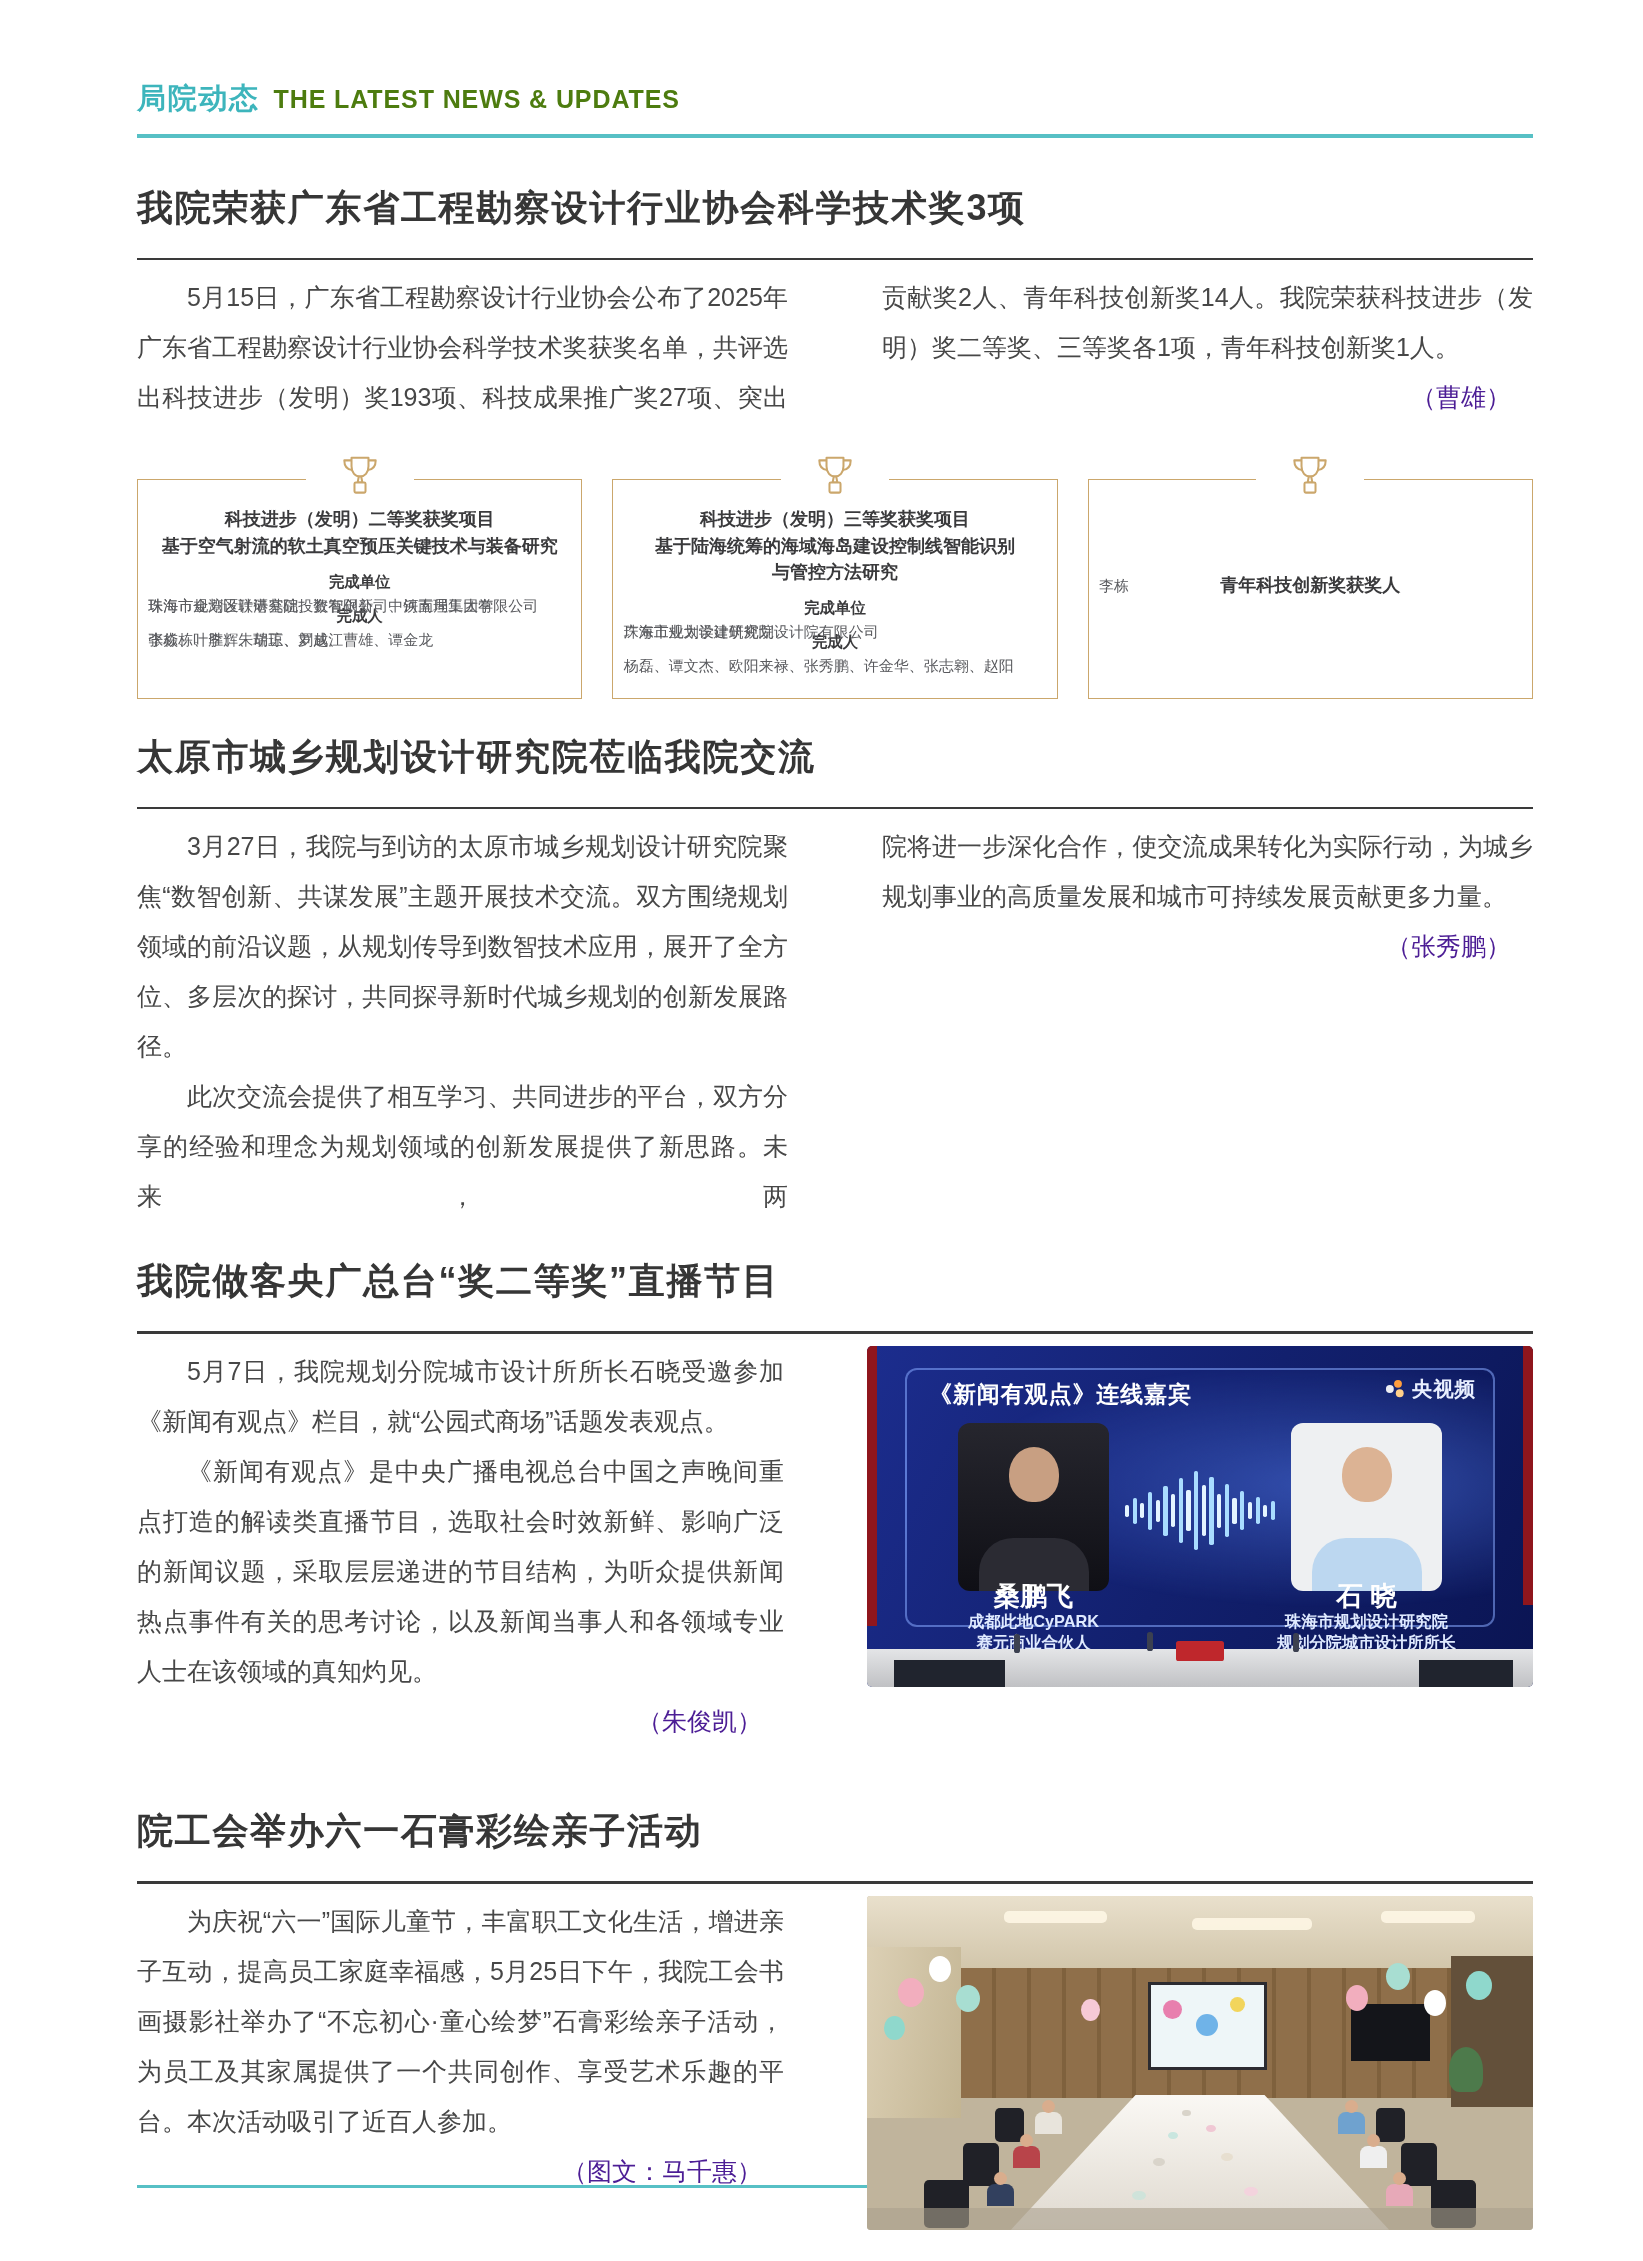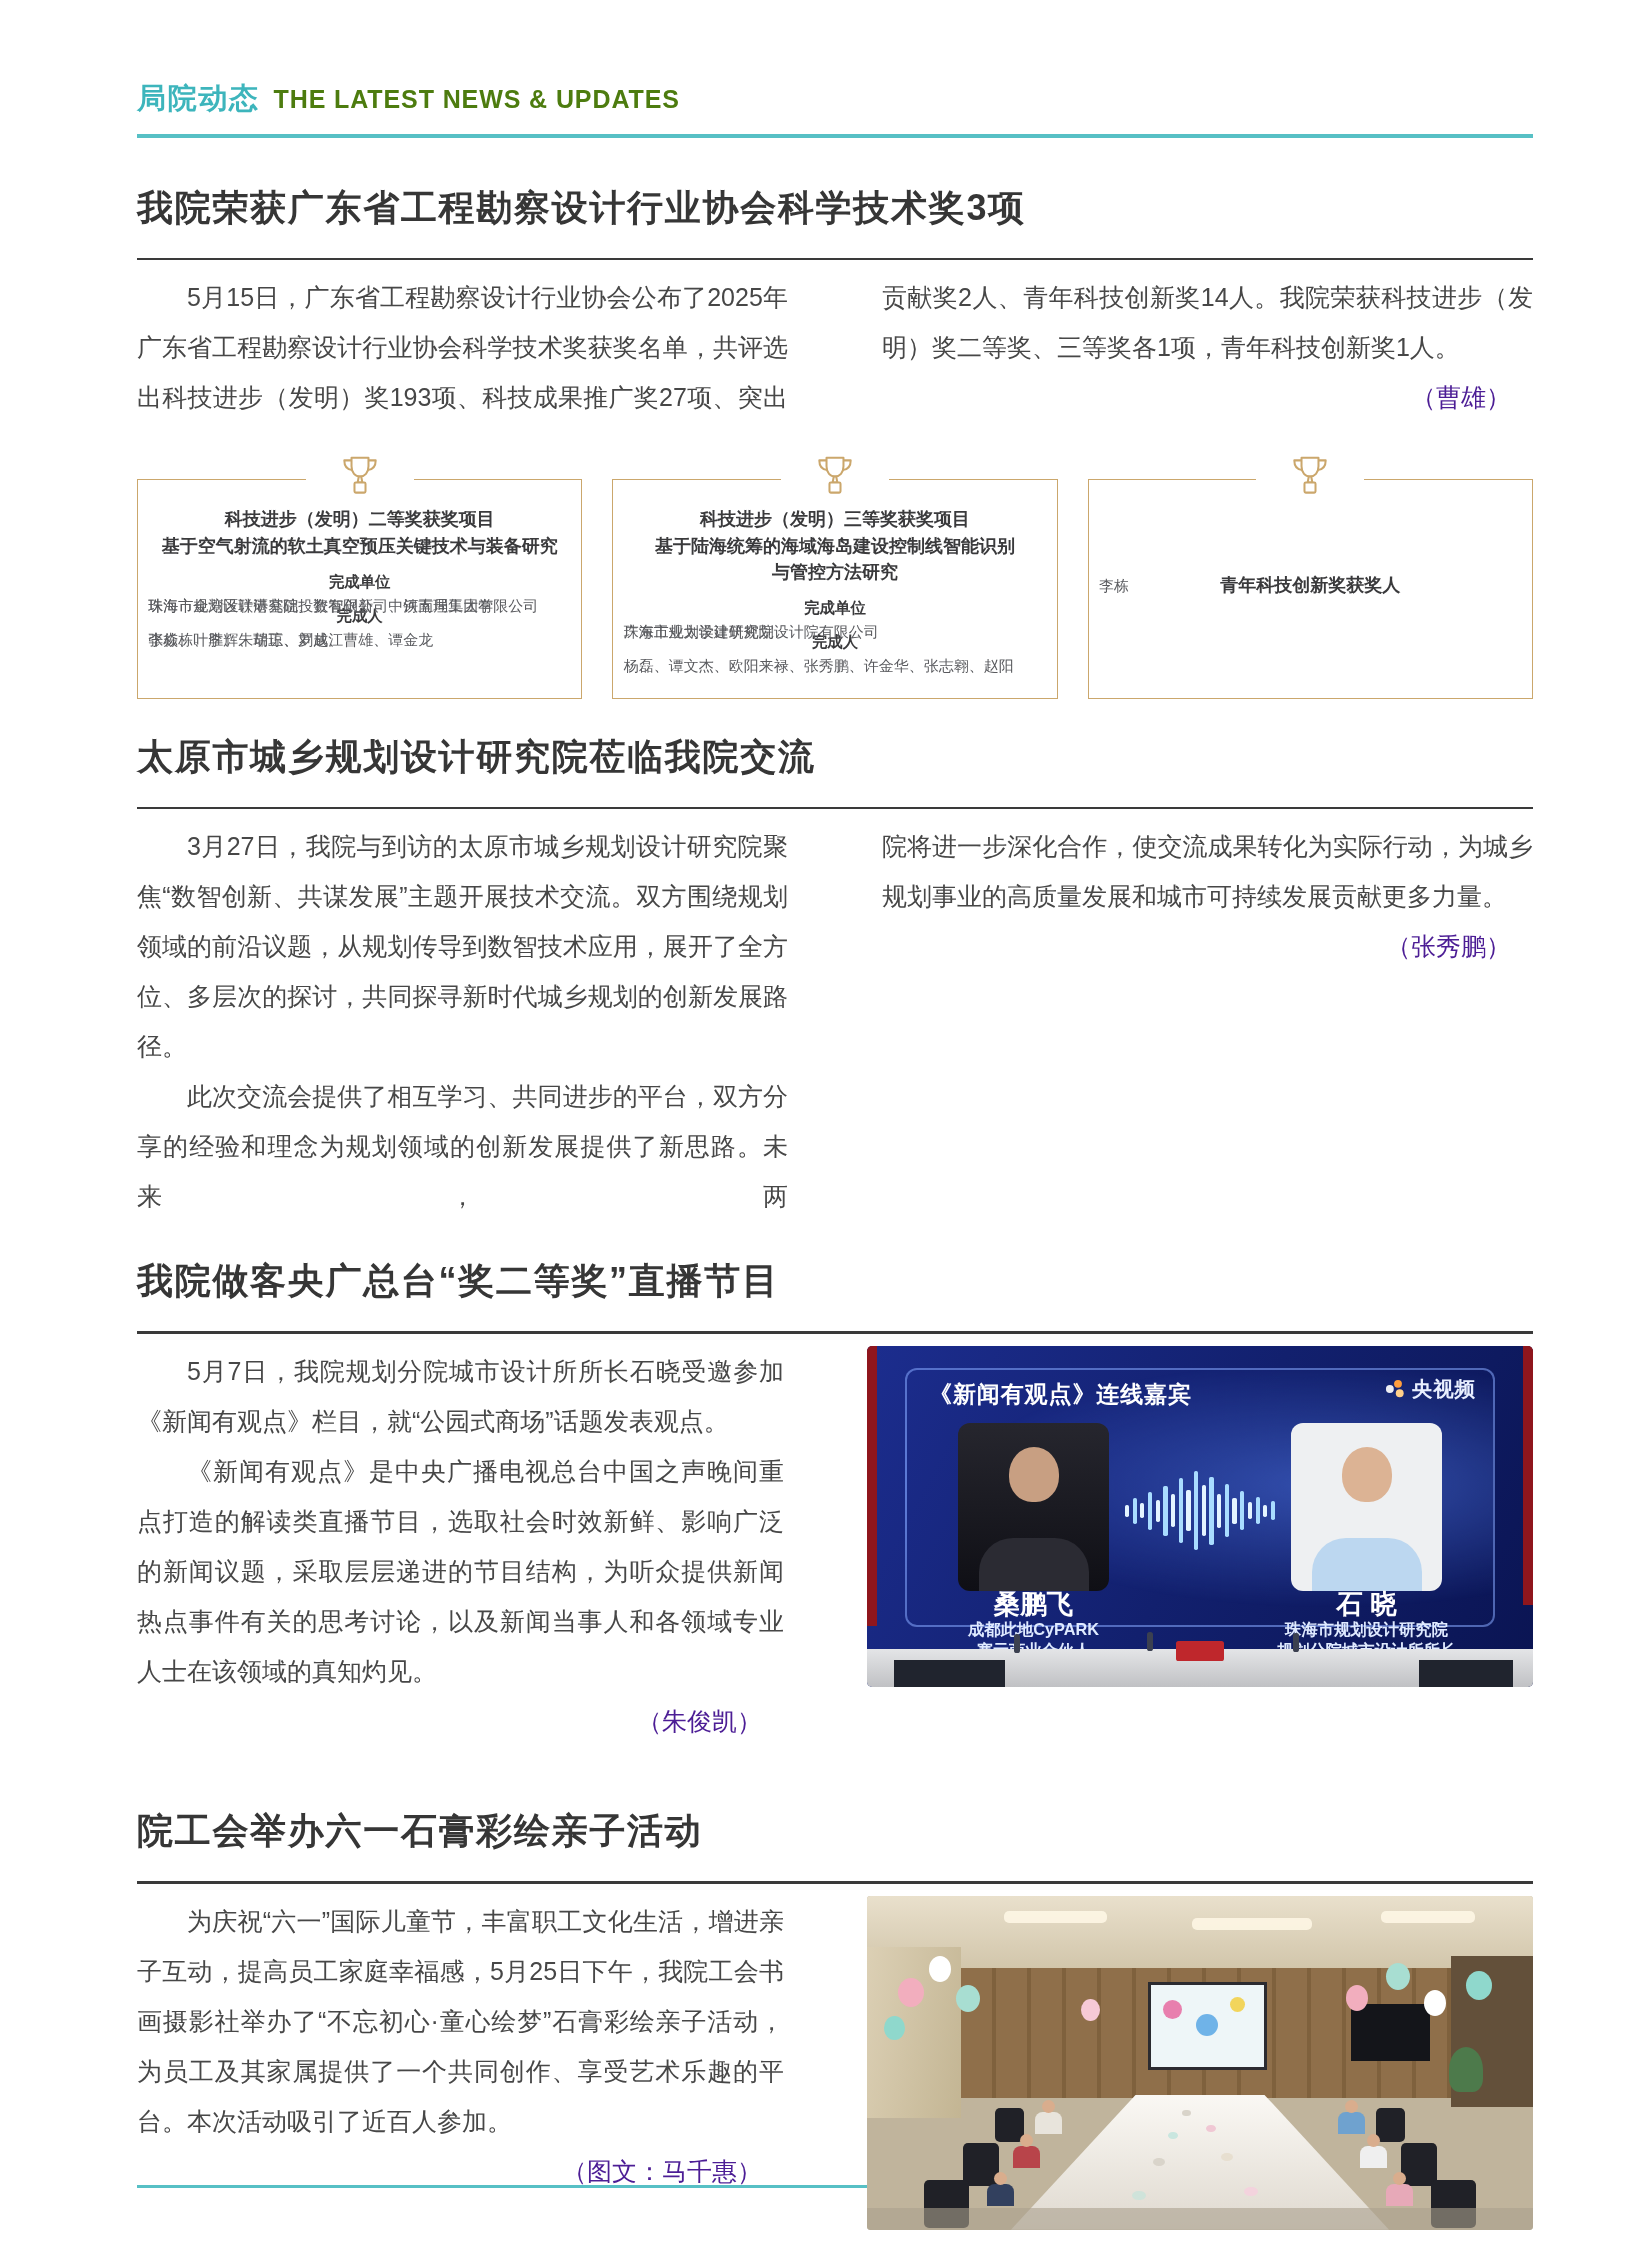--- a/index.html
+++ b/index.html
@@ -60,21 +60,21 @@
   .ph.left{left:91px;background:linear-gradient(#26262e,#0f0f15);}
   .ph.right{right:91px;background:#eef0f2;}
   .ph .head{position:absolute;top:24px;left:50%;transform:translateX(-50%);
             width:50px;height:55px;border-radius:50% 50% 46% 46%;}
   .ph.left .head{background:#c89f82;}
   .ph.right .head{background:#dcb394;}
   .ph .shoulders{position:absolute;bottom:-6.8px;left:50%;transform:translateX(-50%);
                  width:110px;height:60px;border-radius:34px 34px 0 0;}
   .ph.left .shoulders{background:#2b2b33;}
   .ph.right .shoulders{background:#bcd7f0;}
-  .gcol{position:absolute;top:244px;width:257px;text-align:center;}
+  .gcol{position:absolute;top:236px;width:257px;text-align:center;}
   .gcol.left{left:38px;}
   .gcol.right{right:38px;}
   .gname{font-size:26.5px;font-weight:bold;color:#ffffff;line-height:29px;}
   .gcap{font-size:16.3px;font-weight:bold;color:#dfeaff;line-height:20.5px;}
   .wave{position:absolute;left:253px;right:253px;top:113px;height:103px;
         display:flex;align-items:center;justify-content:center;gap:3.4px;}
   .wave i{display:block;width:4.3px;border-radius:1.7px;background:#a9dcff;}
   .wave i:nth-child(odd){background:#e4f4ff;}
   .tv .desk{position:absolute;bottom:0;left:0;right:0;height:38px;
             background:linear-gradient(#e4e5e7,#c0c1c4);}

